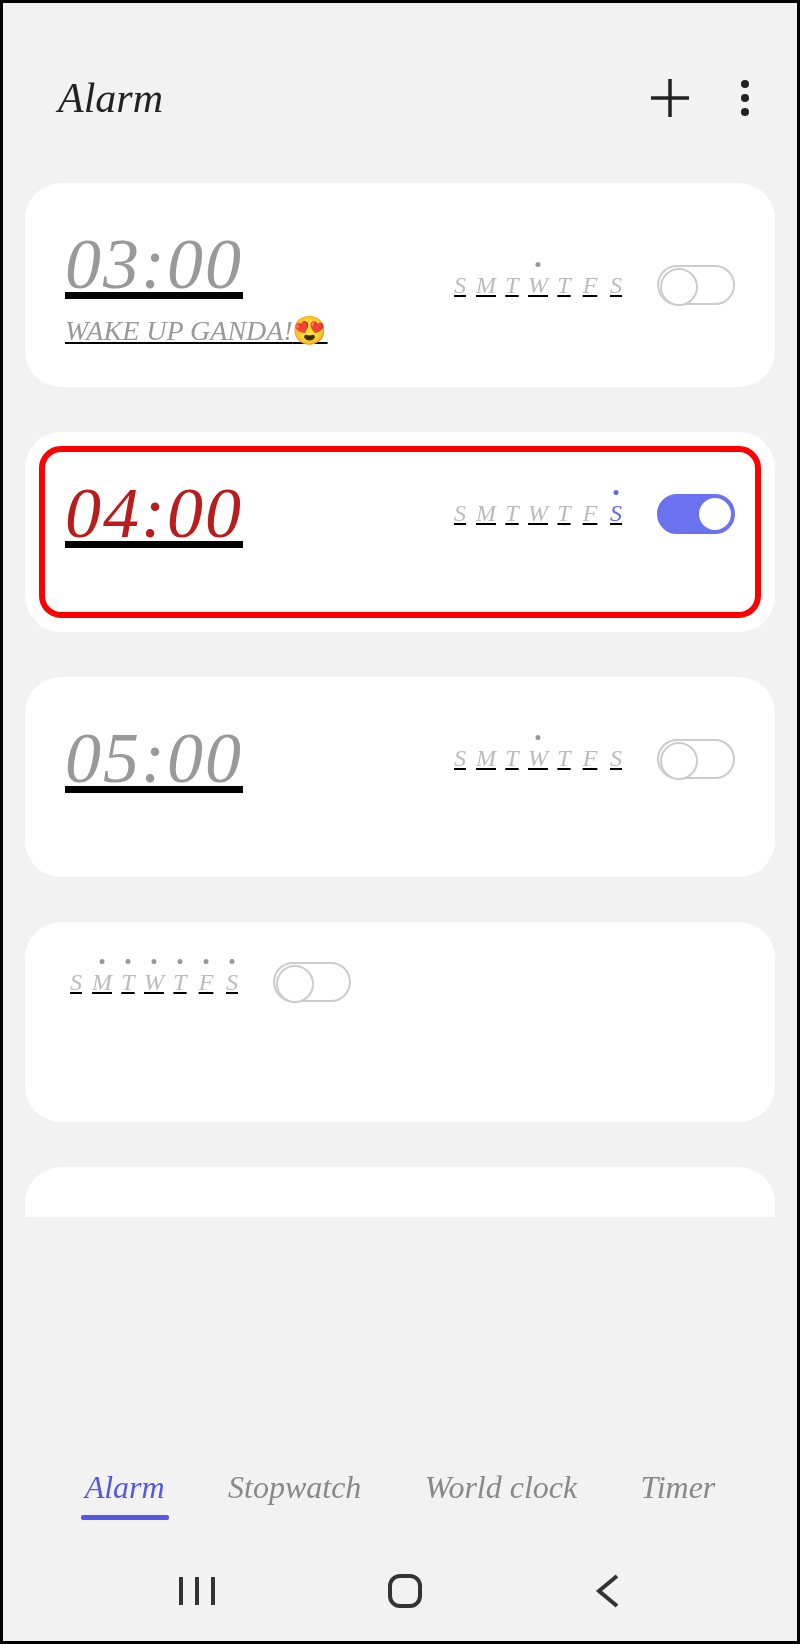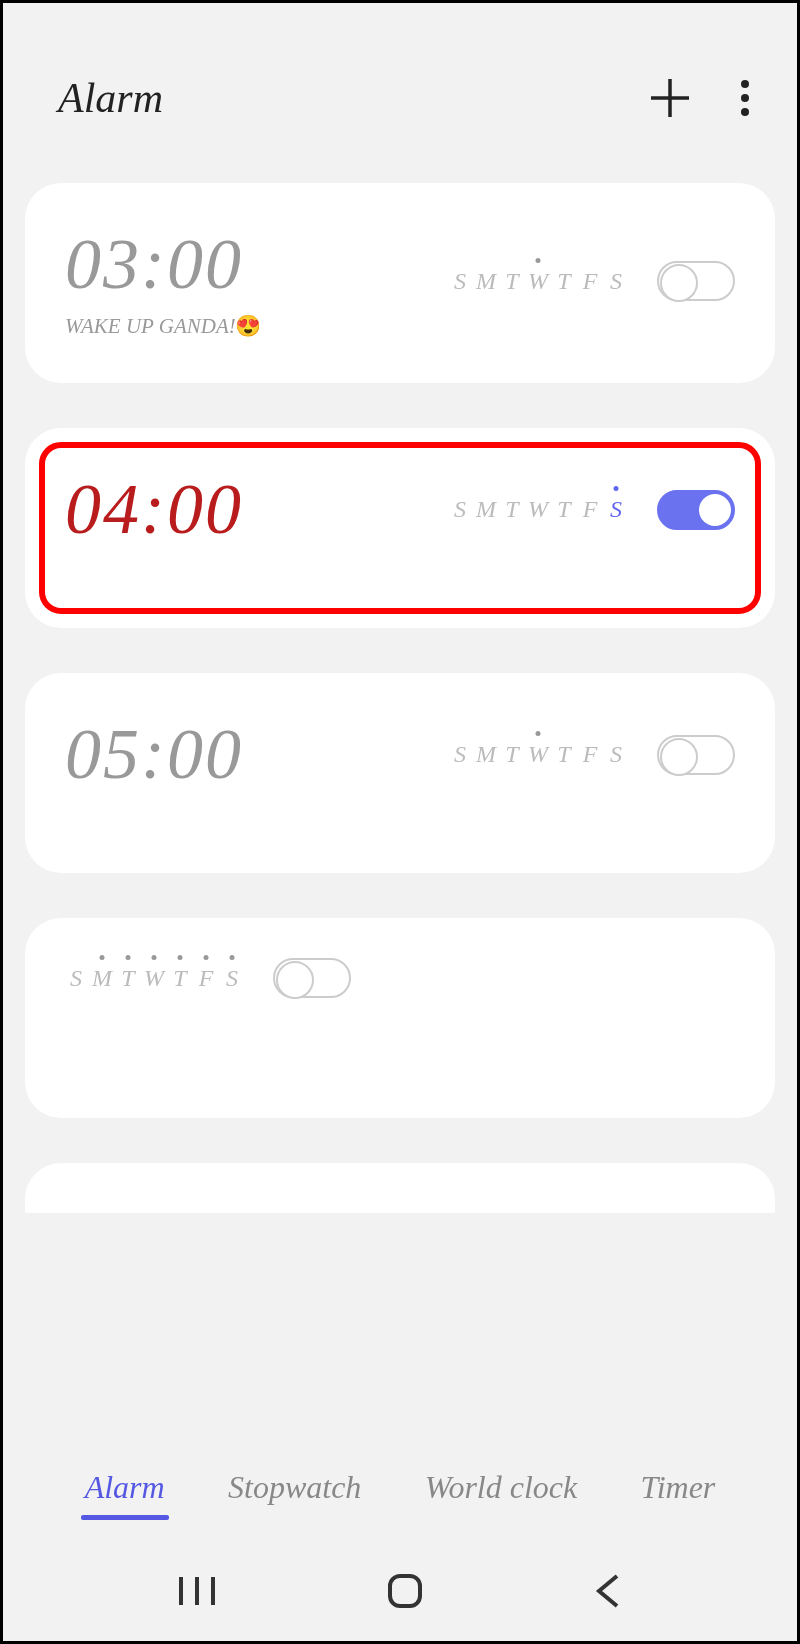--- a/index.html
+++ b/index.html
@@ -28,20 +28,21 @@
     .header-actions {
       display: flex;
       align-items: center;
       gap: 45px;
     }
     .plus-icon svg, .more-icon svg {
       display: block;
     }
     .alarm-list {
       padding: 0 22px;
+      text-decoration: underline;
     }
     .alarm-card {
       background: #fff;
       border-radius: 36px;
       padding: 40px 40px 40px 40px;
       margin-bottom: 45px;
       position: relative;
       min-height: 200px;
     }
     .alarm-card.highlighted {
@@ -57,21 +58,21 @@
       font-size: 72px;
       font-style: italic;
       color: #999;
       letter-spacing: 2px;
       font-weight: 400;
     }
     .alarm-time.active {
       color: #b91c1c;
     }
     .alarm-label {
-      font-size: 21px;
+      font-size: 28px;
       color: #999;
       font-style: italic;
       margin-top: 8px;
     }
     .alarm-right {
       display: flex;
       align-items: center;
       gap: 30px;
     }
     .days {

